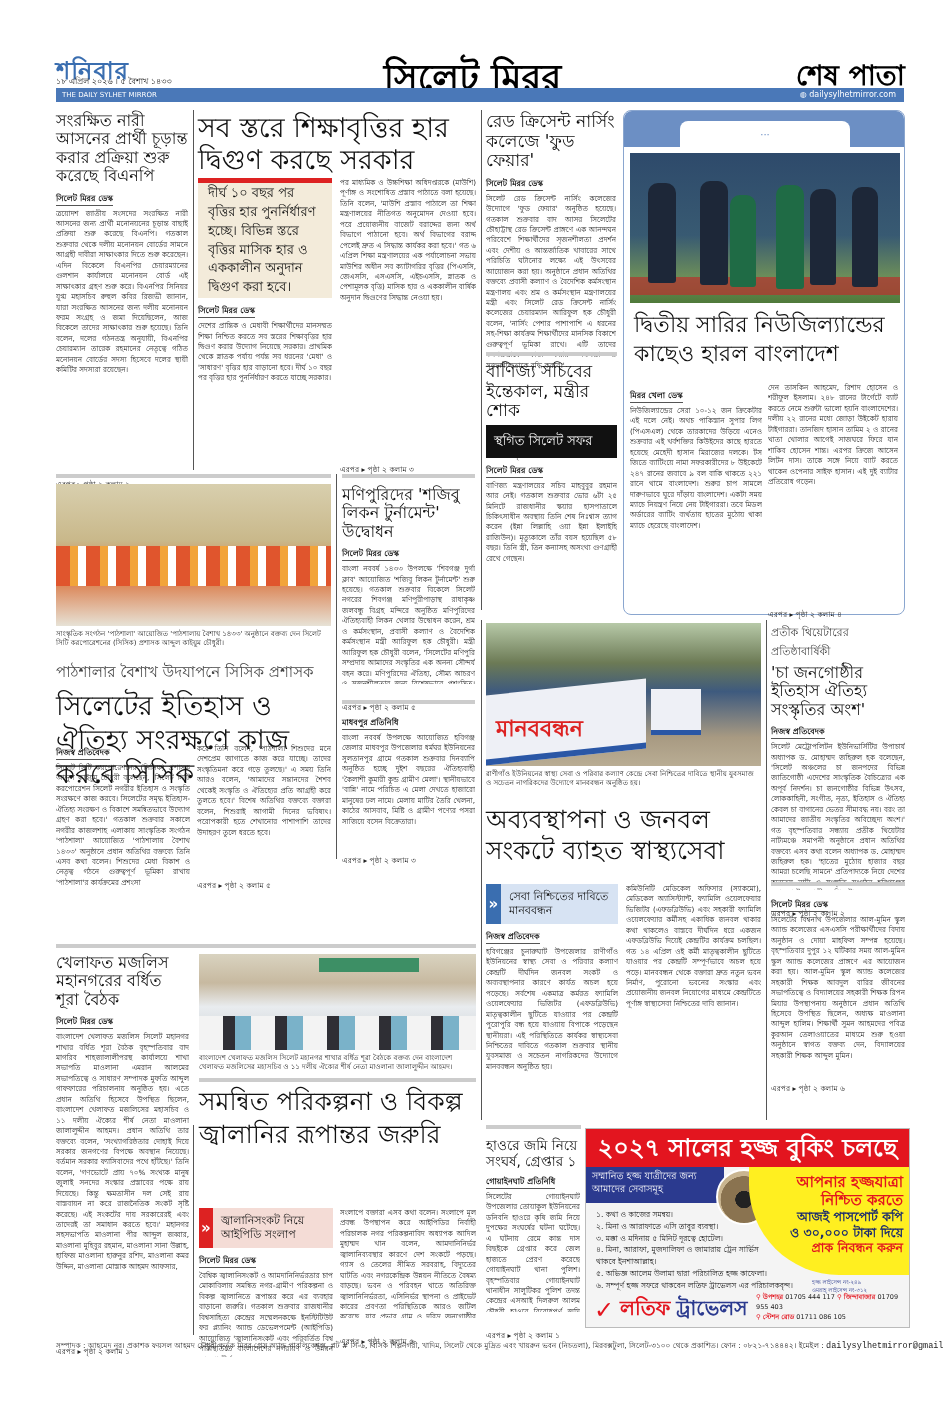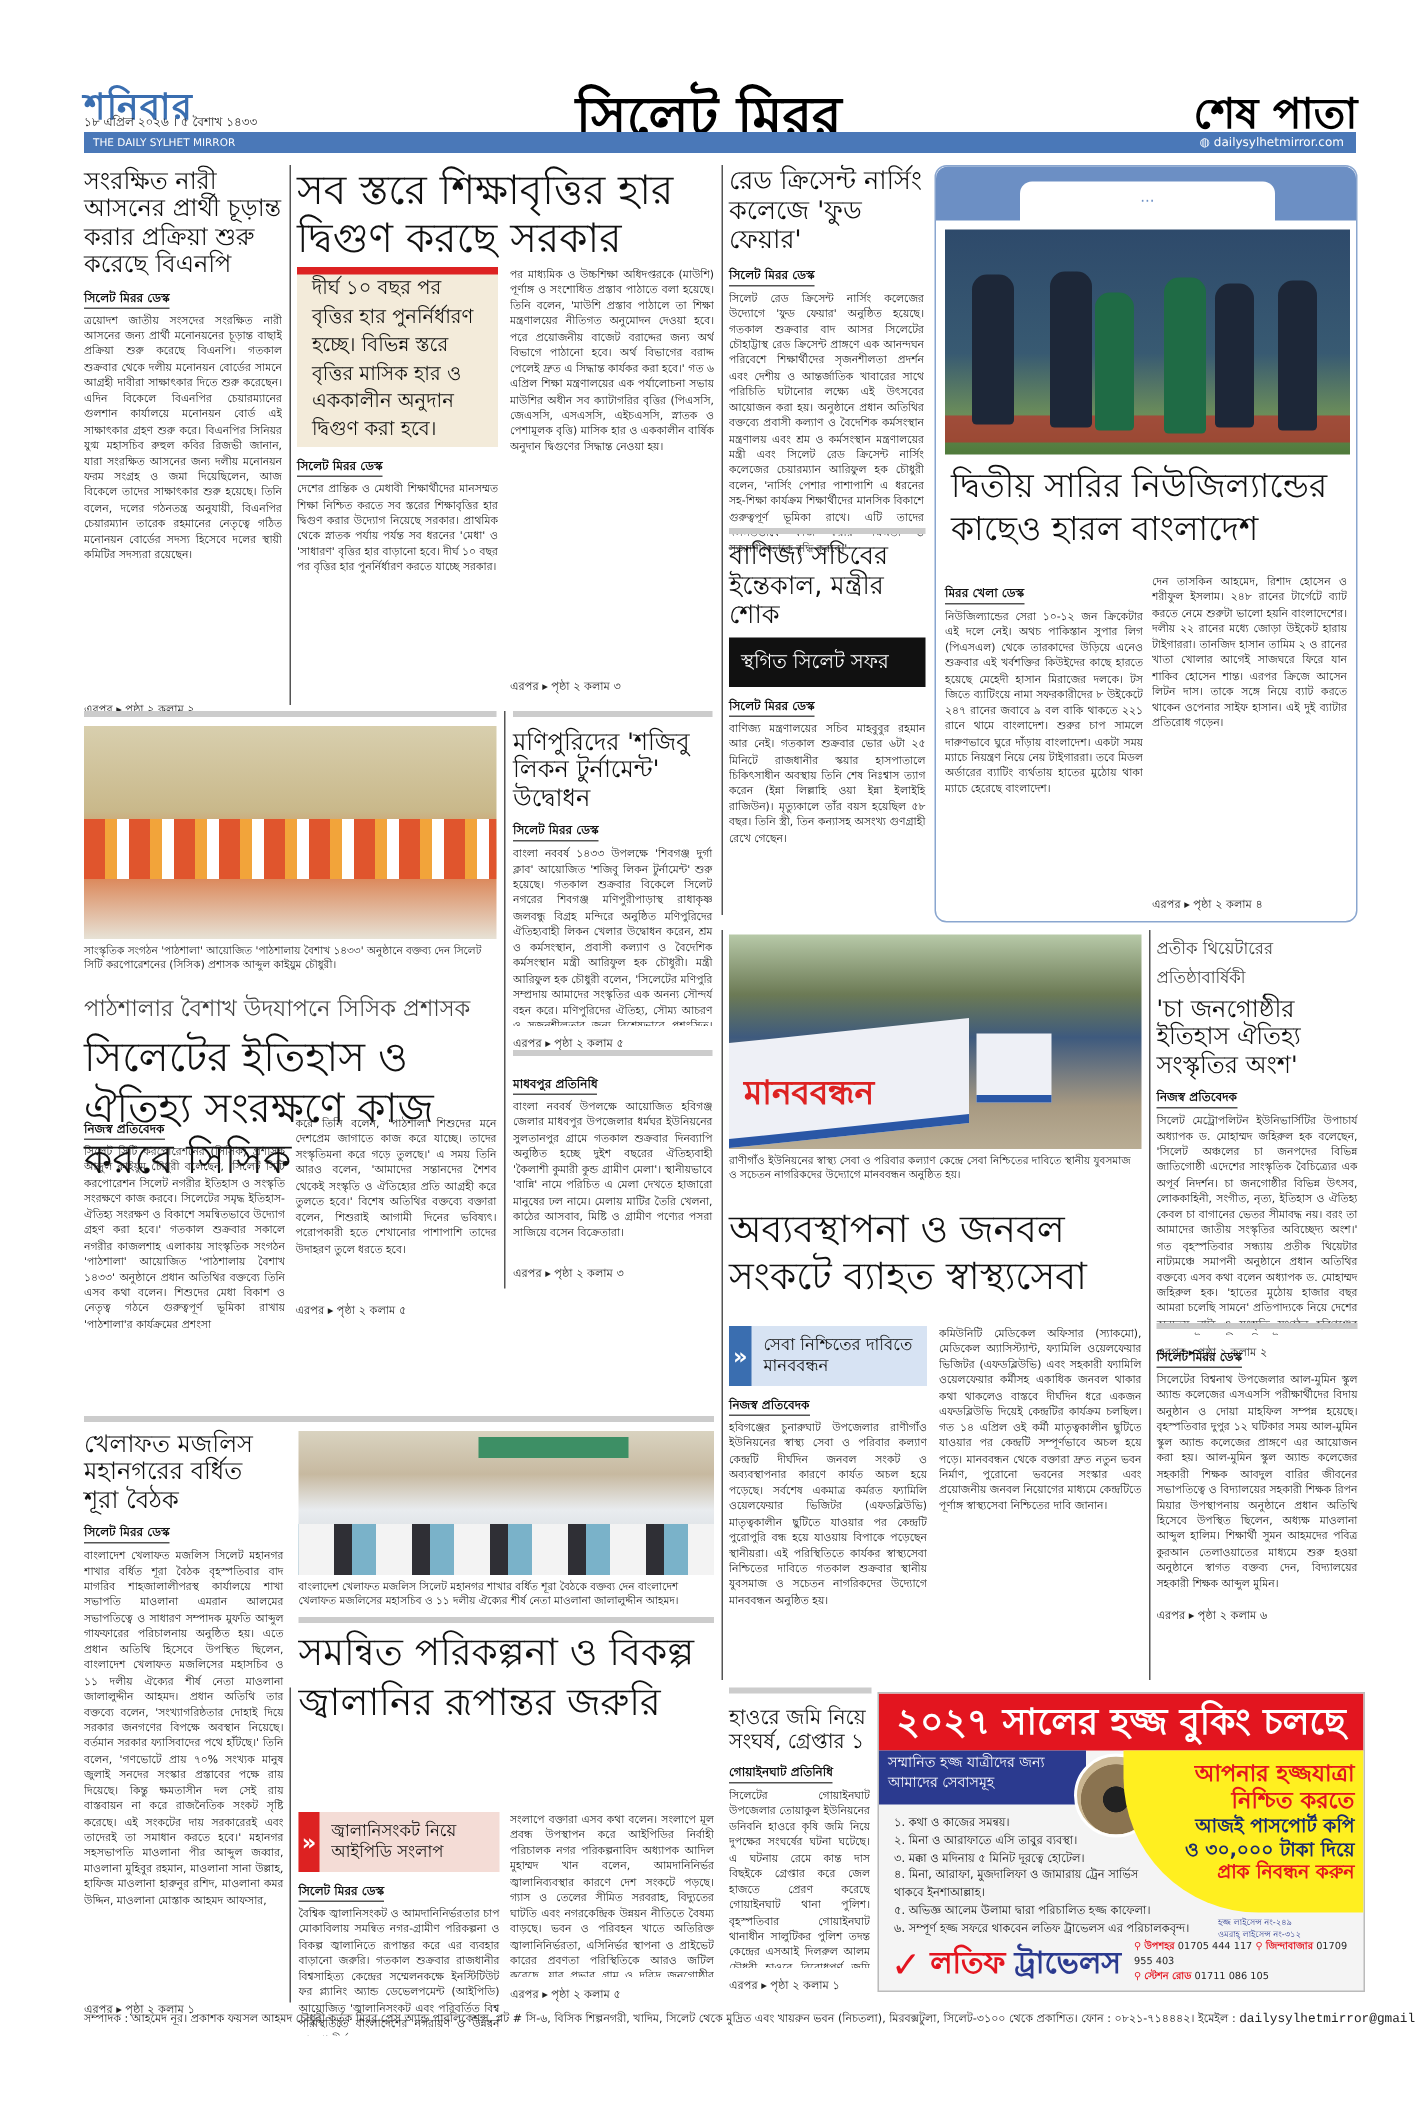--- a/index.html
+++ b/index.html
@@ -8,21 +8,21 @@
 .abs{position:absolute}
 .mast-day{left:56px;top:52px;font-size:24px;font-weight:bold;color:#3a6eb0;letter-spacing:1px}
 .mast-date{left:56px;top:75px;font-size:8px;color:#222}
 .mast-title{left:0;width:945px;top:50px;text-align:center;font-size:36px;font-weight:bold;color:#000}
 .mast-page{right:40px;top:54px;font-size:28px;font-weight:bold;color:#000}
 .blue-band{left:56px;top:88px;width:848px;height:14px;background:#4a78b8;color:#fff;font-size:7px;line-height:14px;padding:0 6px}
 .blue-band .site{position:absolute;right:8px;top:0;font-size:8px}
 .hl{font-weight:normal;line-height:1.15;color:#111}
 .by{font-size:8px;font-weight:bold;border-bottom:1px solid #555;display:inline-block;margin-top:4px;margin-bottom:3px}
 .body-text{font-size:7.2px;line-height:1.45;color:#222;text-align:justify}
-.cont{font-size:7.5px;margin-top:6px;color:#222}
+.cont{font-size:7.5px;margin-top:18px;color:#222}
 .vline{position:absolute;width:1px;background:#555}
 .hrule{position:absolute;height:4px;background:#ccc}
 .photo{position:absolute;overflow:hidden}
 .caption{position:absolute;font-size:7px;line-height:1.35;color:#222}
 .kicker{font-size:15px;color:#444}
 .pull{background:#f3ebda;border-top:5px solid #d22;padding:1px 10px;font-size:13px;line-height:1.45;color:#111}
 .subbox{display:flex;align-items:center;background:#d7e3f3;height:40px}
 .subbox .mark{width:20px;height:100%;background:#3a6eb0;color:#fff;font-size:15px;display:flex;align-items:center;justify-content:center;font-weight:bold}
 .subbox .txt{font-size:11px;padding-left:8px;line-height:1.3}
 .blackbox{background:#111;color:#fff;font-size:13px;padding:6px 8px;margin-top:4px}

